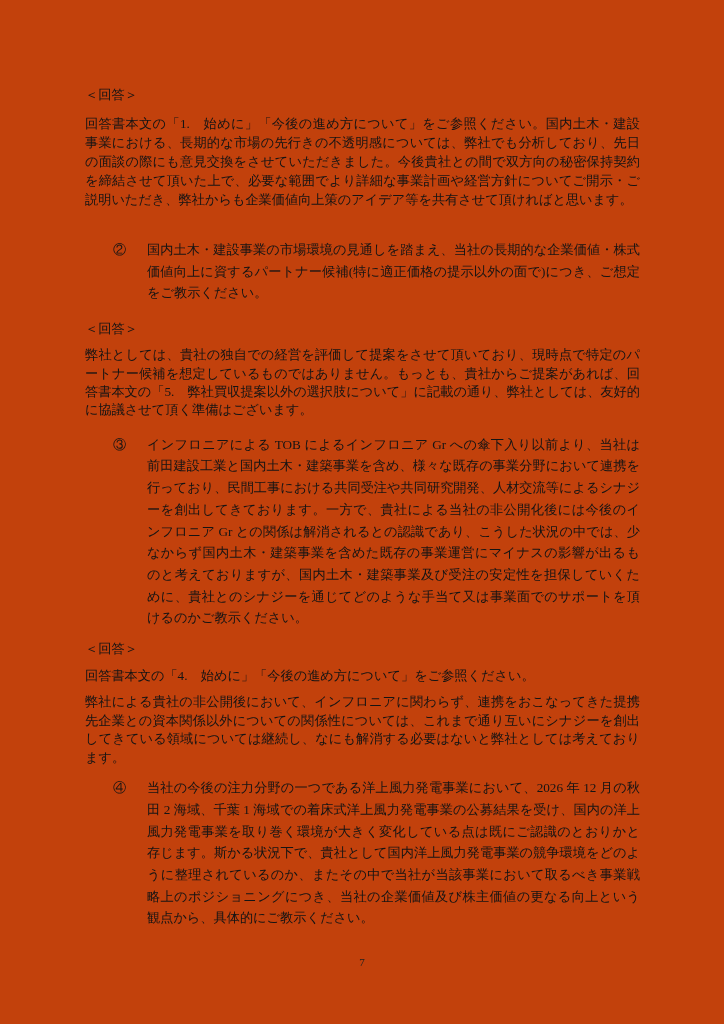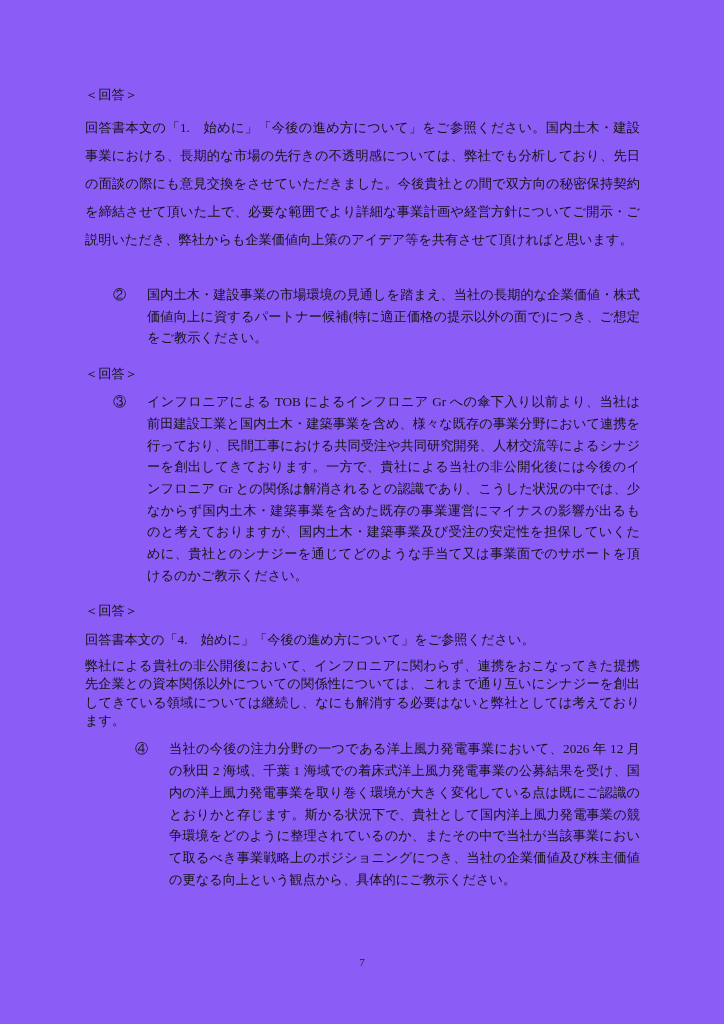--- a/index.html
+++ b/index.html
@@ -4,42 +4,42 @@
 <style>
   html, body {
     margin: 0;
     padding: 0;
     background: #ffffff;
   }
   .page {
     position: relative;
     width: 724px;
     height: 1024px;
-    background: #8b5cf6;
+    background: #c2410c;
     box-sizing: border-box;
     padding: 84px 84px 0 85px;
     font-family: "Liberation Serif", "DejaVu Serif", serif;
     color: #141414;
     overflow: hidden;
   }
   .doc-body {
     width: 555px;
   }
   .answer-heading {
     font-size: 13.2px;
     line-height: 22px;
     margin: 0;
     white-space: nowrap;
   }
   .para {
     font-size: 13.2px;
     margin: 0;
     text-align: justify;
   }
-  .para.loose { line-height: 28px; }
+  .para.loose { line-height: 19px; }
   .para.tight { line-height: 18.4px; }
   .item {
     display: flex;
     margin: 0;
     padding-left: 28px;
   }
   .item-number {
     flex: 0 0 34px;
     width: 34px;
     font-size: 13.2px;
@@ -53,21 +53,21 @@
   }
   
   .doc-body > :nth-child(1)  { margin-top: 0; }
   .doc-body > :nth-child(2)  { margin-top: 8px; }
   .doc-body > :nth-child(3)  { margin-top: 30px; }
   .doc-body > :nth-child(4)  { margin-top: 14px; }
   .doc-body > :nth-child(5)  { margin-top: 6px; }
   .doc-body > :nth-child(6)  { margin-top: 14px; }
   .doc-body > :nth-child(7)  { margin-top: 9px; }
   .doc-body > :nth-child(8)  { margin-top: 7px; }
-  .doc-body > :nth-child(9)  { margin-top: 8px; margin-left: 22px; }
+  .doc-body > :nth-child(9)  { margin-top: 8px; }
   .doc-body > :nth-child(10) { margin-top: 10px; }
   .page-number {
     position: absolute;
     left: 0;
     right: 0;
     top: 956px;
     text-align: center;
     font-size: 11px;
     color: #222222;
   }
@@ -77,20 +77,21 @@
 
 <div class="page">
   <main class="doc-body" id="doc-body">
       <div class="answer-heading">＜回答＞</div>
       <p class="para loose">回答書本文の「1.　始めに」「今後の進め方について」をご参照ください。国内土木・建設事業における、長期的な市場の先行きの不透明感については、弊社でも分析しており、先日の面談の際にも意見交換をさせていただきました。今後貴社との間で双方向の秘密保持契約を締結させて頂いた上で、必要な範囲でより詳細な事業計画や経営方針についてご開示・ご説明いただき、弊社からも企業価値向上策のアイデア等を共有させて頂ければと思います。</p>
       <div class="item">
         <span class="item-number">②</span>
         <span class="item-text">国内土木・建設事業の市場環境の見通しを踏まえ、当社の長期的な企業価値・株式価値向上に資するパートナー候補(特に適正価格の提示以外の面で)につき、ご想定をご教示ください。</span>
       </div>
       <div class="answer-heading">＜回答＞</div>
+      <p class="para tight">弊社としては、貴社の独自での経営を評価して提案をさせて頂いており、現時点で特定のパートナー候補を想定しているものではありません。もっとも、貴社からご提案があれば、回答書本文の「5.　弊社買収提案以外の選択肢について」に記載の通り、弊社としては、友好的に協議させて頂く準備はございます。</p>
       <div class="item">
         <span class="item-number">③</span>
         <span class="item-text">インフロニアによる TOB によるインフロニア Gr への傘下入り以前より、当社は前田建設工業と国内土木・建築事業を含め、様々な既存の事業分野において連携を行っており、民間工事における共同受注や共同研究開発、人材交流等によるシナジーを創出してきております。一方で、貴社による当社の非公開化後には今後のインフロニア Gr との関係は解消されるとの認識であり、こうした状況の中では、少なからず国内土木・建築事業を含めた既存の事業運営にマイナスの影響が出るものと考えておりますが、国内土木・建築事業及び受注の安定性を担保していくために、貴社とのシナジーを通じてどのような手当て又は事業面でのサポートを頂けるのかご教示ください。</span>
       </div>
       <div class="answer-heading">＜回答＞</div>
       <p class="para tight">回答書本文の「4.　始めに」「今後の進め方について」をご参照ください。</p>
       <p class="para tight">弊社による貴社の非公開後において、インフロニアに関わらず、連携をおこなってきた提携先企業との資本関係以外についての関係性については、これまで通り互いにシナジーを創出してきている領域については継続し、なにも解消する必要はないと弊社としては考えております。</p>
       <div class="item">
         <span class="item-number">④</span>
         <span class="item-text">当社の今後の注力分野の一つである洋上風力発電事業において、2026 年 12 月の秋田 2 海域、千葉 1 海域での着床式洋上風力発電事業の公募結果を受け、国内の洋上風力発電事業を取り巻く環境が大きく変化している点は既にご認識のとおりかと存じます。斯かる状況下で、貴社として国内洋上風力発電事業の競争環境をどのように整理されているのか、またその中で当社が当該事業において取るべき事業戦略上のポジショニングにつき、当社の企業価値及び株主価値の更なる向上という観点から、具体的にご教示ください。</span>

